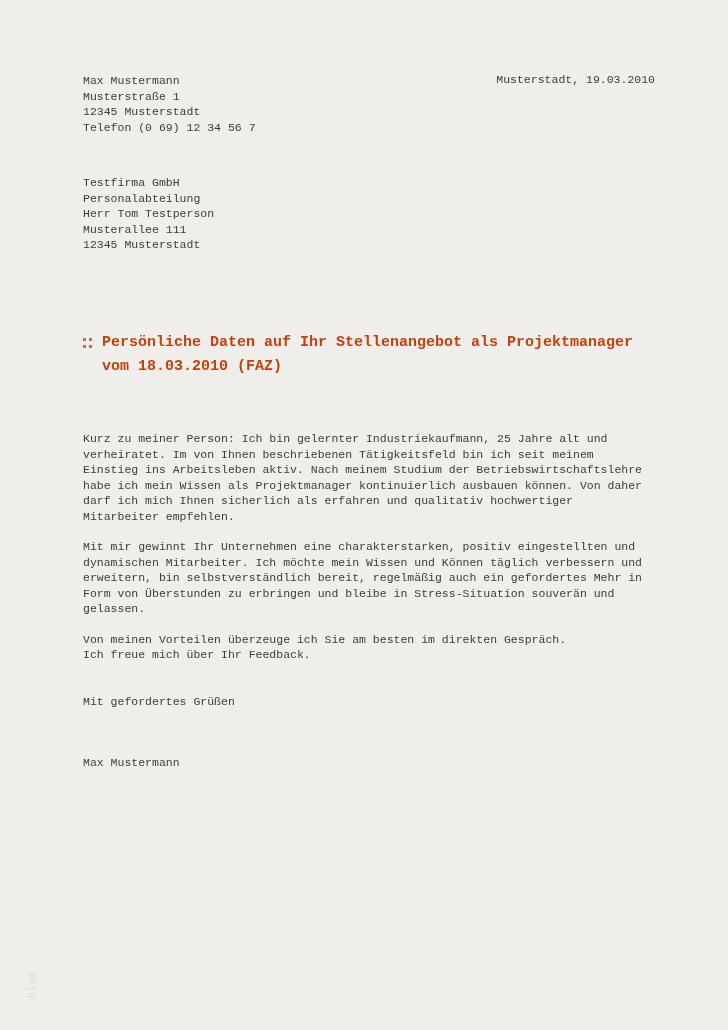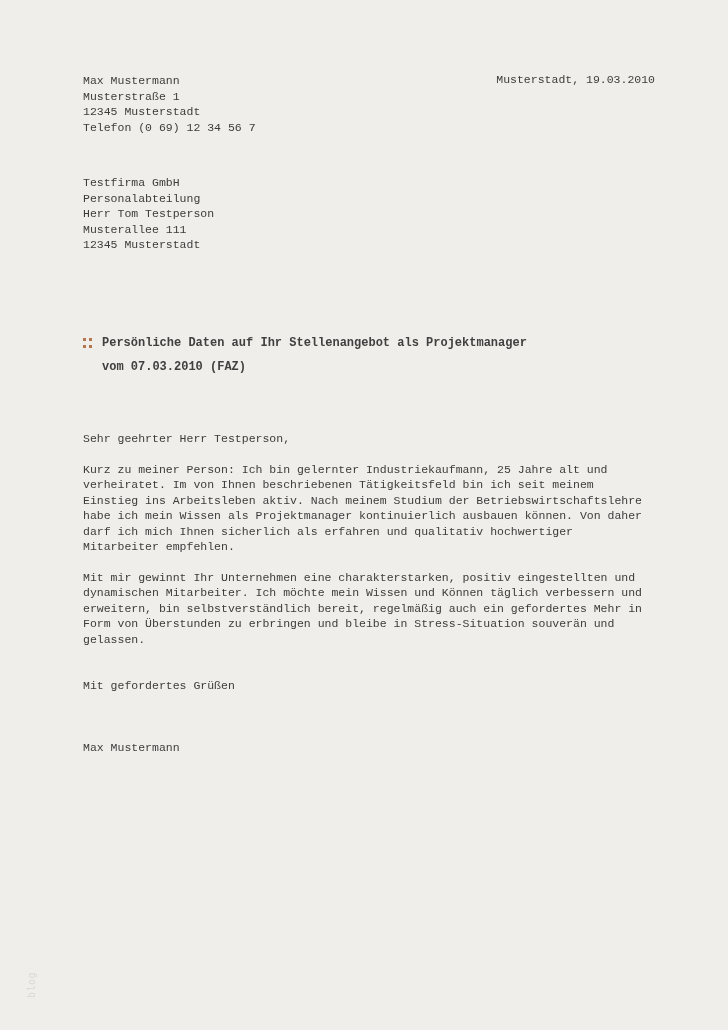--- a/index.html
+++ b/index.html
@@ -37,23 +37,23 @@
     left: 83px;
     top: 175px;
   }
   .subject-block {
     position: absolute;
     left: 83px;
     top: 331px;
     width: 560px;
     padding-left: 19px;
     font-weight: bold;
-    font-size: 12px;
+    font-size: 15px;
     line-height: 24px;
-    color: #404040;
+    color: #c2410c;
   }
   .subject-marker {
     position: absolute;
     left: 0;
     top: 7px;
     width: 11px;
     height: 11px;
     display: inline-block;
   }
   .subject-marker i {
@@ -119,26 +119,27 @@
   </div>
 
   <div class="subject-block">
     <span class="subject-marker">
         <i></i>
         <i></i>
         <i></i>
         <i></i>
       </span>
     <span>Persönliche Daten auf Ihr Stellenangebot als Projektmanager</span><br>
-    <span>vom 07.03.2010 (FAZ)</span>
+    <span>vom 18.03.2010 (FAZ)</span>
   </div>
 
   <div class="body-block txt">
-    <div class="salutation">Sehr geehrter Herr Testperson,</div>
     <p class="para">Kurz zu meiner Person: Ich bin gelernter Industriekaufmann, 25 Jahre alt und verheiratet. Im von Ihnen beschriebenen Tätigkeitsfeld bin ich seit meinem Einstieg ins Arbeitsleben aktiv. Nach meinem Studium der Betriebswirtschaftslehre habe ich mein Wissen als Projektmanager kontinuierlich ausbauen können. Von daher darf ich mich Ihnen sicherlich als erfahren und qualitativ hochwertiger Mitarbeiter empfehlen.</p>
     <p class="para">Mit mir gewinnt Ihr Unternehmen eine charakterstarken, positiv eingestellten und dynamischen Mitarbeiter. Ich möchte mein Wissen und Können täglich verbessern und erweitern, bin selbstverständlich bereit, regelmäßig auch ein gefordertes Mehr in Form von Überstunden zu erbringen und bleibe in Stress-Situation souverän und gelassen.</p>
+    <p class="para">Von meinen Vorteilen überzeuge ich Sie am besten im direkten Gespräch.
+Ich freue mich über Ihr Feedback.</p>
     <div class="closing">Mit gefordertes Grüßen</div>
     <div class="signature">Max Mustermann</div>
   </div>
 
   <div class="watermark">blog</div>
 
 </div>
 
 </body></html>

